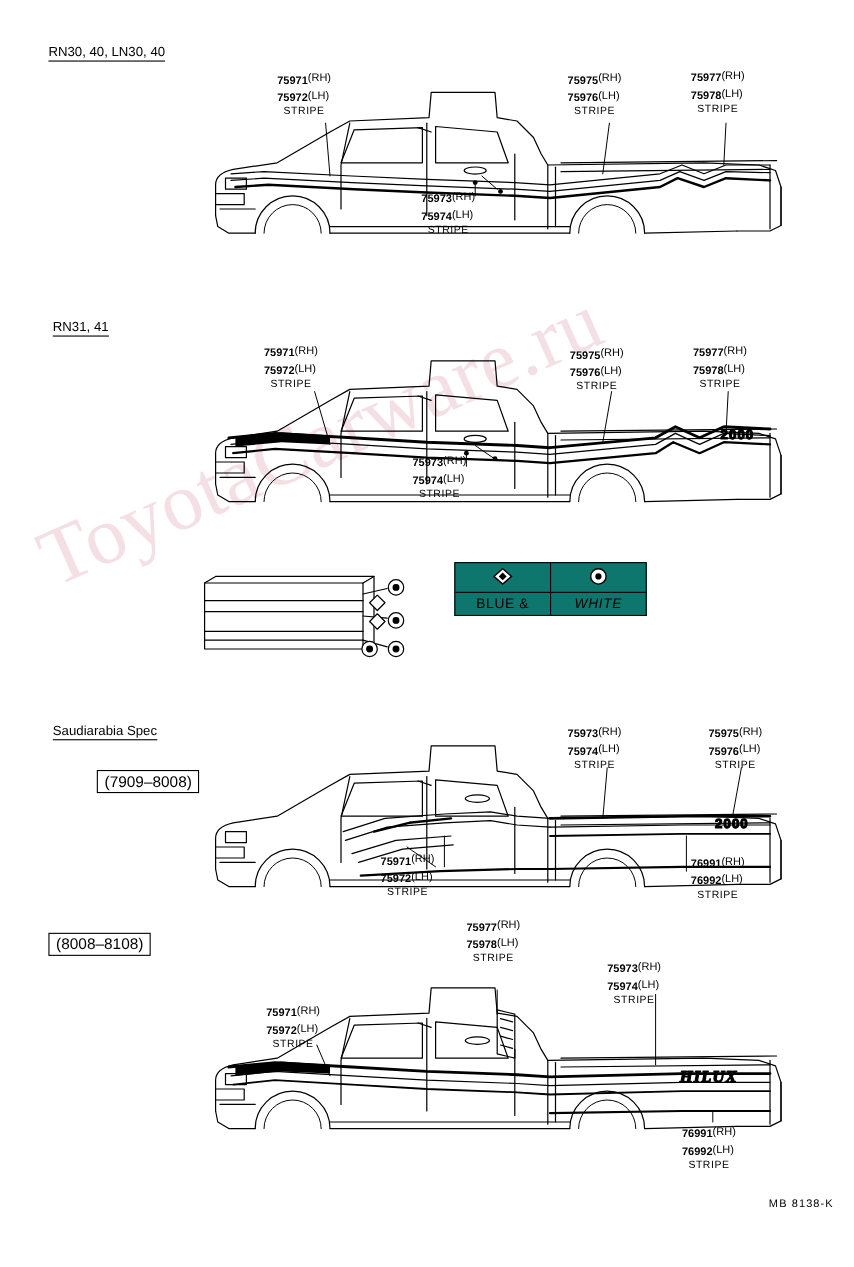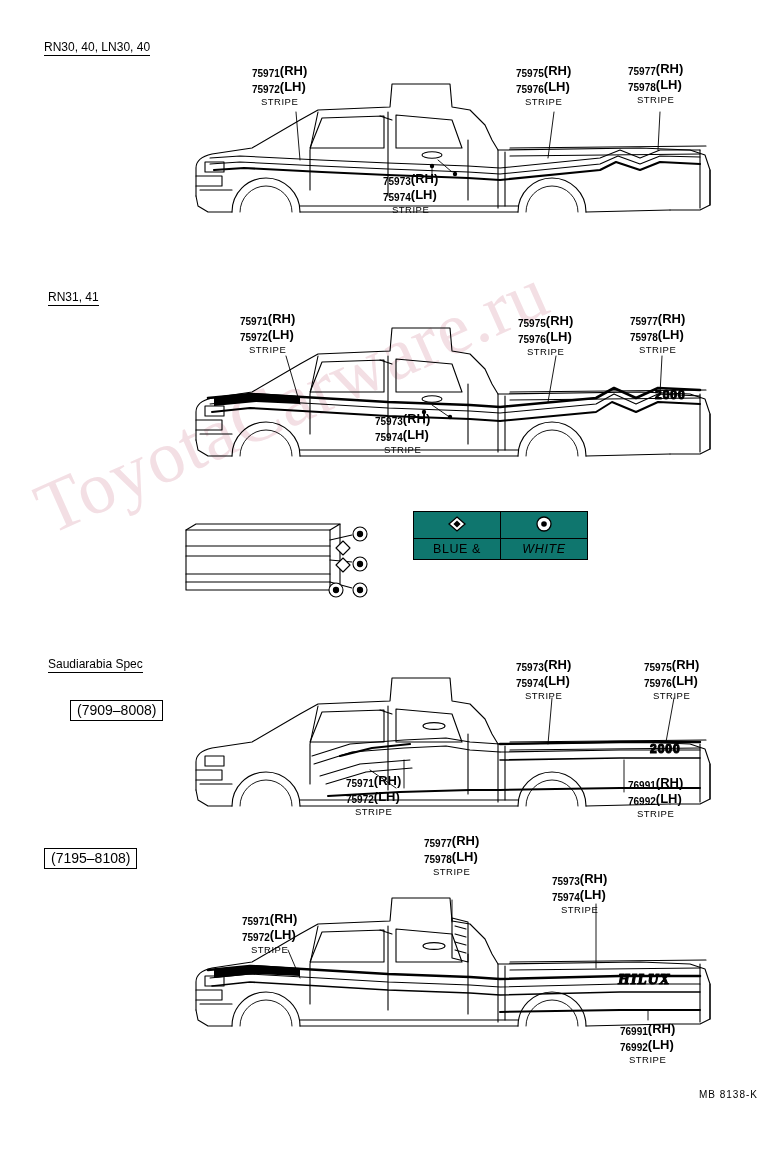--- a/index.html
+++ b/index.html
@@ -53,22 +53,22 @@
     white-space:nowrap;
     line-height:1.02;
   }
   .callout .pn {
     font-size:10px;
     font-weight:bold;
     font-family:"Liberation Sans", sans-serif;
     letter-spacing:0px;
   }
   .callout .side {
-    font-size:13px;
-    font-weight:bold;
+    font-size:10px;
+    font-weight:normal;
     vertical-align:2px;
     margin-top:28px;
   }
   .callout .stripe {
     font-size:9.5px;
     letter-spacing:0.5px;
     display:block;
   }
   .callout.c-left   { text-align:left; }
 
@@ -327,22 +327,22 @@
         <path d="M596 904 L596 968"></path>
         <path d="M288 950 L300 978"></path>
         <path d="M648 1020 L648 1010"></path>
       </g>
     </g>
   </svg>
 
   <div class="section-title underline" style="left:44px; top:40px;">RN30, 40, LN30, 40</div>
   <div class="section-title underline" style="left:48px; top:290px;">RN31, 41</div>
   <div class="section-title underline" style="left:48px; top:657px;">Saudiarabia Spec</div>
-  <div class="section-title boxed" style="left:70px; top:700px;">(7909–8008)</div>
-  <div class="section-title boxed" style="left:44px; top:848px;">(7195–8108)</div>
+  <div class="section-title boxed" style="left:88px; top:700px;">(7909–8008)</div>
+  <div class="section-title boxed" style="left:44px; top:848px;">(8008–8108)</div>
 
   <div class="callout c-left" style="left:252px; top:64px;">
     <div><span class="pn">75971</span><span class="side">(RH)</span></div>
     <div><span class="pn">75972</span><span class="side">(LH)</span></div>
     <span class="stripe" style="text-align:center;">STRIPE</span>
   </div>
 
   <div class="callout c-left" style="left:516px; top:64px;">
     <div><span class="pn">75975</span><span class="side">(RH)</span></div>
     <div><span class="pn">75976</span><span class="side">(LH)</span></div>

